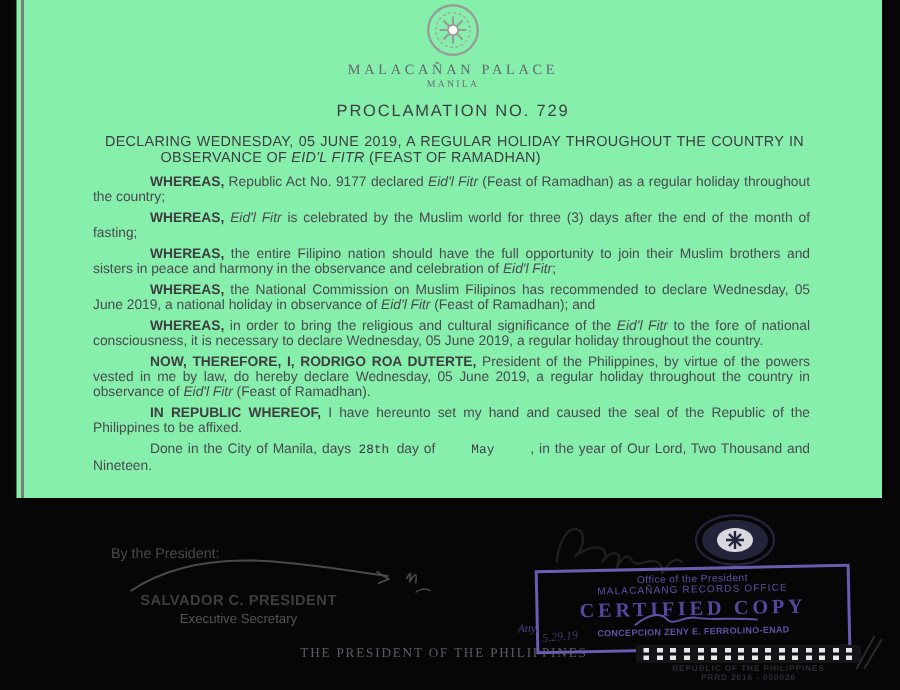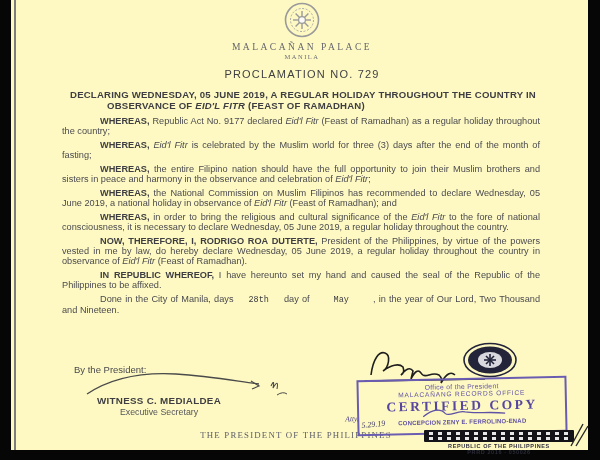--- a/index.html
+++ b/index.html
@@ -2,22 +2,22 @@
 <html><head>
 <meta charset="utf-8">
 <style>
   html,body{margin:0;padding:0;}
   body{
     width:600px;height:460px;position:relative;overflow:hidden;
     background:#060606;
     font-family:"Liberation Sans",sans-serif;
   }
   .page{
-    position:absolute;left:11px;top:0;width:577px;height:450px;
-    background:#fef9c3;color:#454545;
+    position:absolute;left:11px;top:0;width:577px;height:332px;
+    background:#86efac;color:#454545;
   }
   .page-edge-line{
     position:absolute;left:3px;top:0;bottom:0;width:2px;background:#7d7d7d;
   }
   .content{
     position:absolute;left:51px;top:0;width:480px;
   }
   .seal-wrap{text-align:center;margin-top:2px;height:37px;}
   .palace{
     font-family:"Liberation Serif",serif;color:#64646c;
@@ -27,34 +27,34 @@
     font-family:"Liberation Serif",serif;color:#6d6d75;
     text-align:center;font-size:6.5px;letter-spacing:1.5px;margin-top:1px;
   }
   .proc-no{
     text-align:center;font-weight:normal;color:#3f3f42;
     font-size:11px;letter-spacing:1.2px;margin-top:8px;
   }
   .doc-title{
     margin:10px 6px 0 8px;
     padding-left:37px;text-indent:-37px;
-    font-weight:bold;font-size:9.6px;line-height:10.6px;
+    font-weight:normal;font-size:9.6px;line-height:10.6px;
     text-align:justify;color:#3e3e42;letter-spacing:0.2px;
   }
   .para{
     margin:0 2px 4px 0;
     text-indent:38px;text-align:justify;
     font-size:9.2px;line-height:10px;color:#4a4a4e;
   }
   .para .lead{font-weight:bold;color:#3e3e42;}
   .paras{margin-top:5px;}
   .mono{
     font-family:"Liberation Mono",monospace;font-size:8.5px;color:#3c3c40;
   }
-  .day-mono{margin:0 15px;}
+  .day-mono{margin:0 5px;}
   .month-mono{margin:0 24px;}
   .by-president{
     position:absolute;left:63px;top:364px;font-size:9.5px;color:#4a4a4e;
   }
   .signatory{
     position:absolute;left:58px;top:395px;width:180px;text-align:center;
   }
   .signatory-name{font-weight:bold;font-size:9.8px;color:#3e3e42;letter-spacing:0.3px;}
   .signatory-title{font-size:8.8px;color:#55555a;margin-top:1px;}
   .medialdea-sig{position:absolute;left:70px;top:368px;}
@@ -151,21 +151,21 @@
   <div class="medialdea-sig">
     <svg width="230" height="30" viewBox="0 0 230 30">
       <path d="M6,26 C 30,10 60,4 95,6 C 130,8 160,14 178,16" fill="none" stroke="#4a4a4a" stroke-width="1.4"></path>
       <path d="M170,13 l 8,5 l -7,3" fill="none" stroke="#4a4a4a" stroke-width="1.2"></path>
       <path d="M190,18 q 4,-8 2,2 q 6,-10 4,1" fill="none" stroke="#4a4a4a" stroke-width="1.1"></path>
       <path d="M196,27 q 6,-4 10,-1" fill="none" stroke="#4a4a4a" stroke-width="1"></path>
     </svg>
   </div>
 
   <div class="signatory">
-    <div class="signatory-name">WITNESS C. MEDIALDEA</div>
+    <div class="signatory-name">SALVADOR C. PRESIDENT</div>
     <div class="signatory-title">Executive Secretary</div>
   </div>
 
   <div class="duterte-sig">
     <svg width="125" height="40" viewBox="0 0 125 40">
       <path d="M8,30 C 10,14 16,6 22,8 C 28,10 26,22 20,26 C 28,20 36,18 40,22 q 2,6 -2,8 q 8,-10 12,-4 l -2,8 q 6,-12 10,-6 q 2,4 8,2 q 6,-2 10,0 q 4,4 2,8 q 8,-14 14,-8" fill="none" stroke="#1f1f1f" stroke-width="1.6"></path>
       <line x1="2" y1="36" x2="122" y2="34" stroke="#1f1f1f" stroke-width="1.6"></line>
     </svg>
   </div>
 

